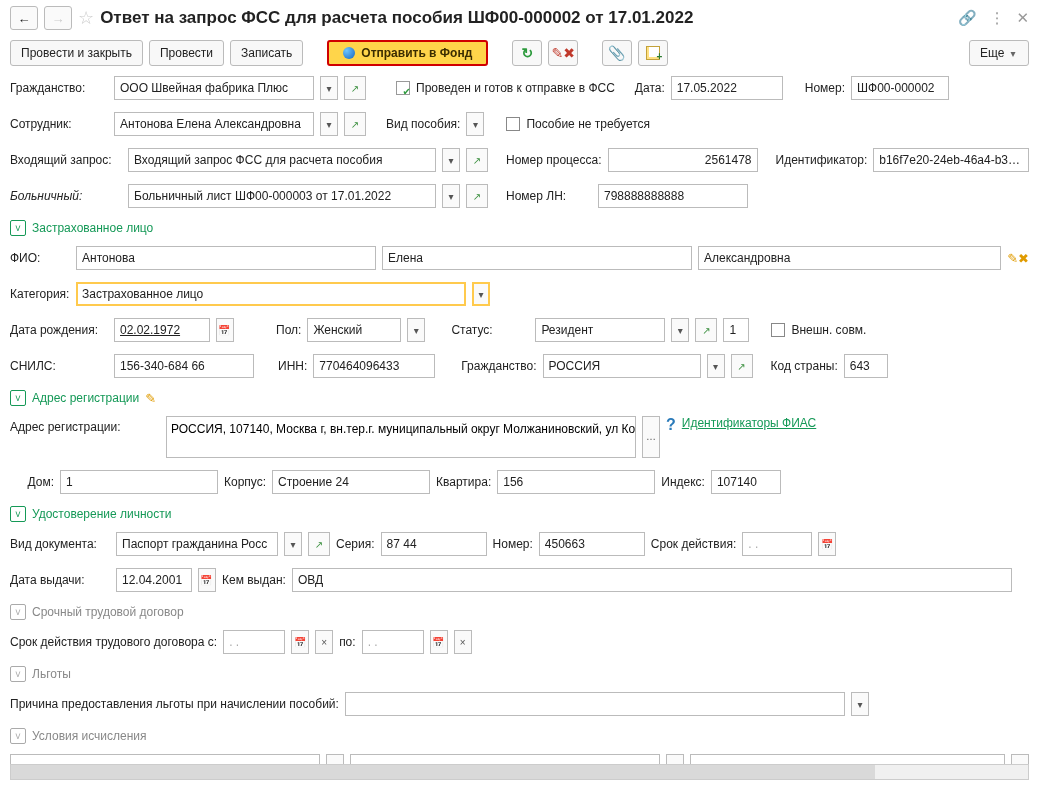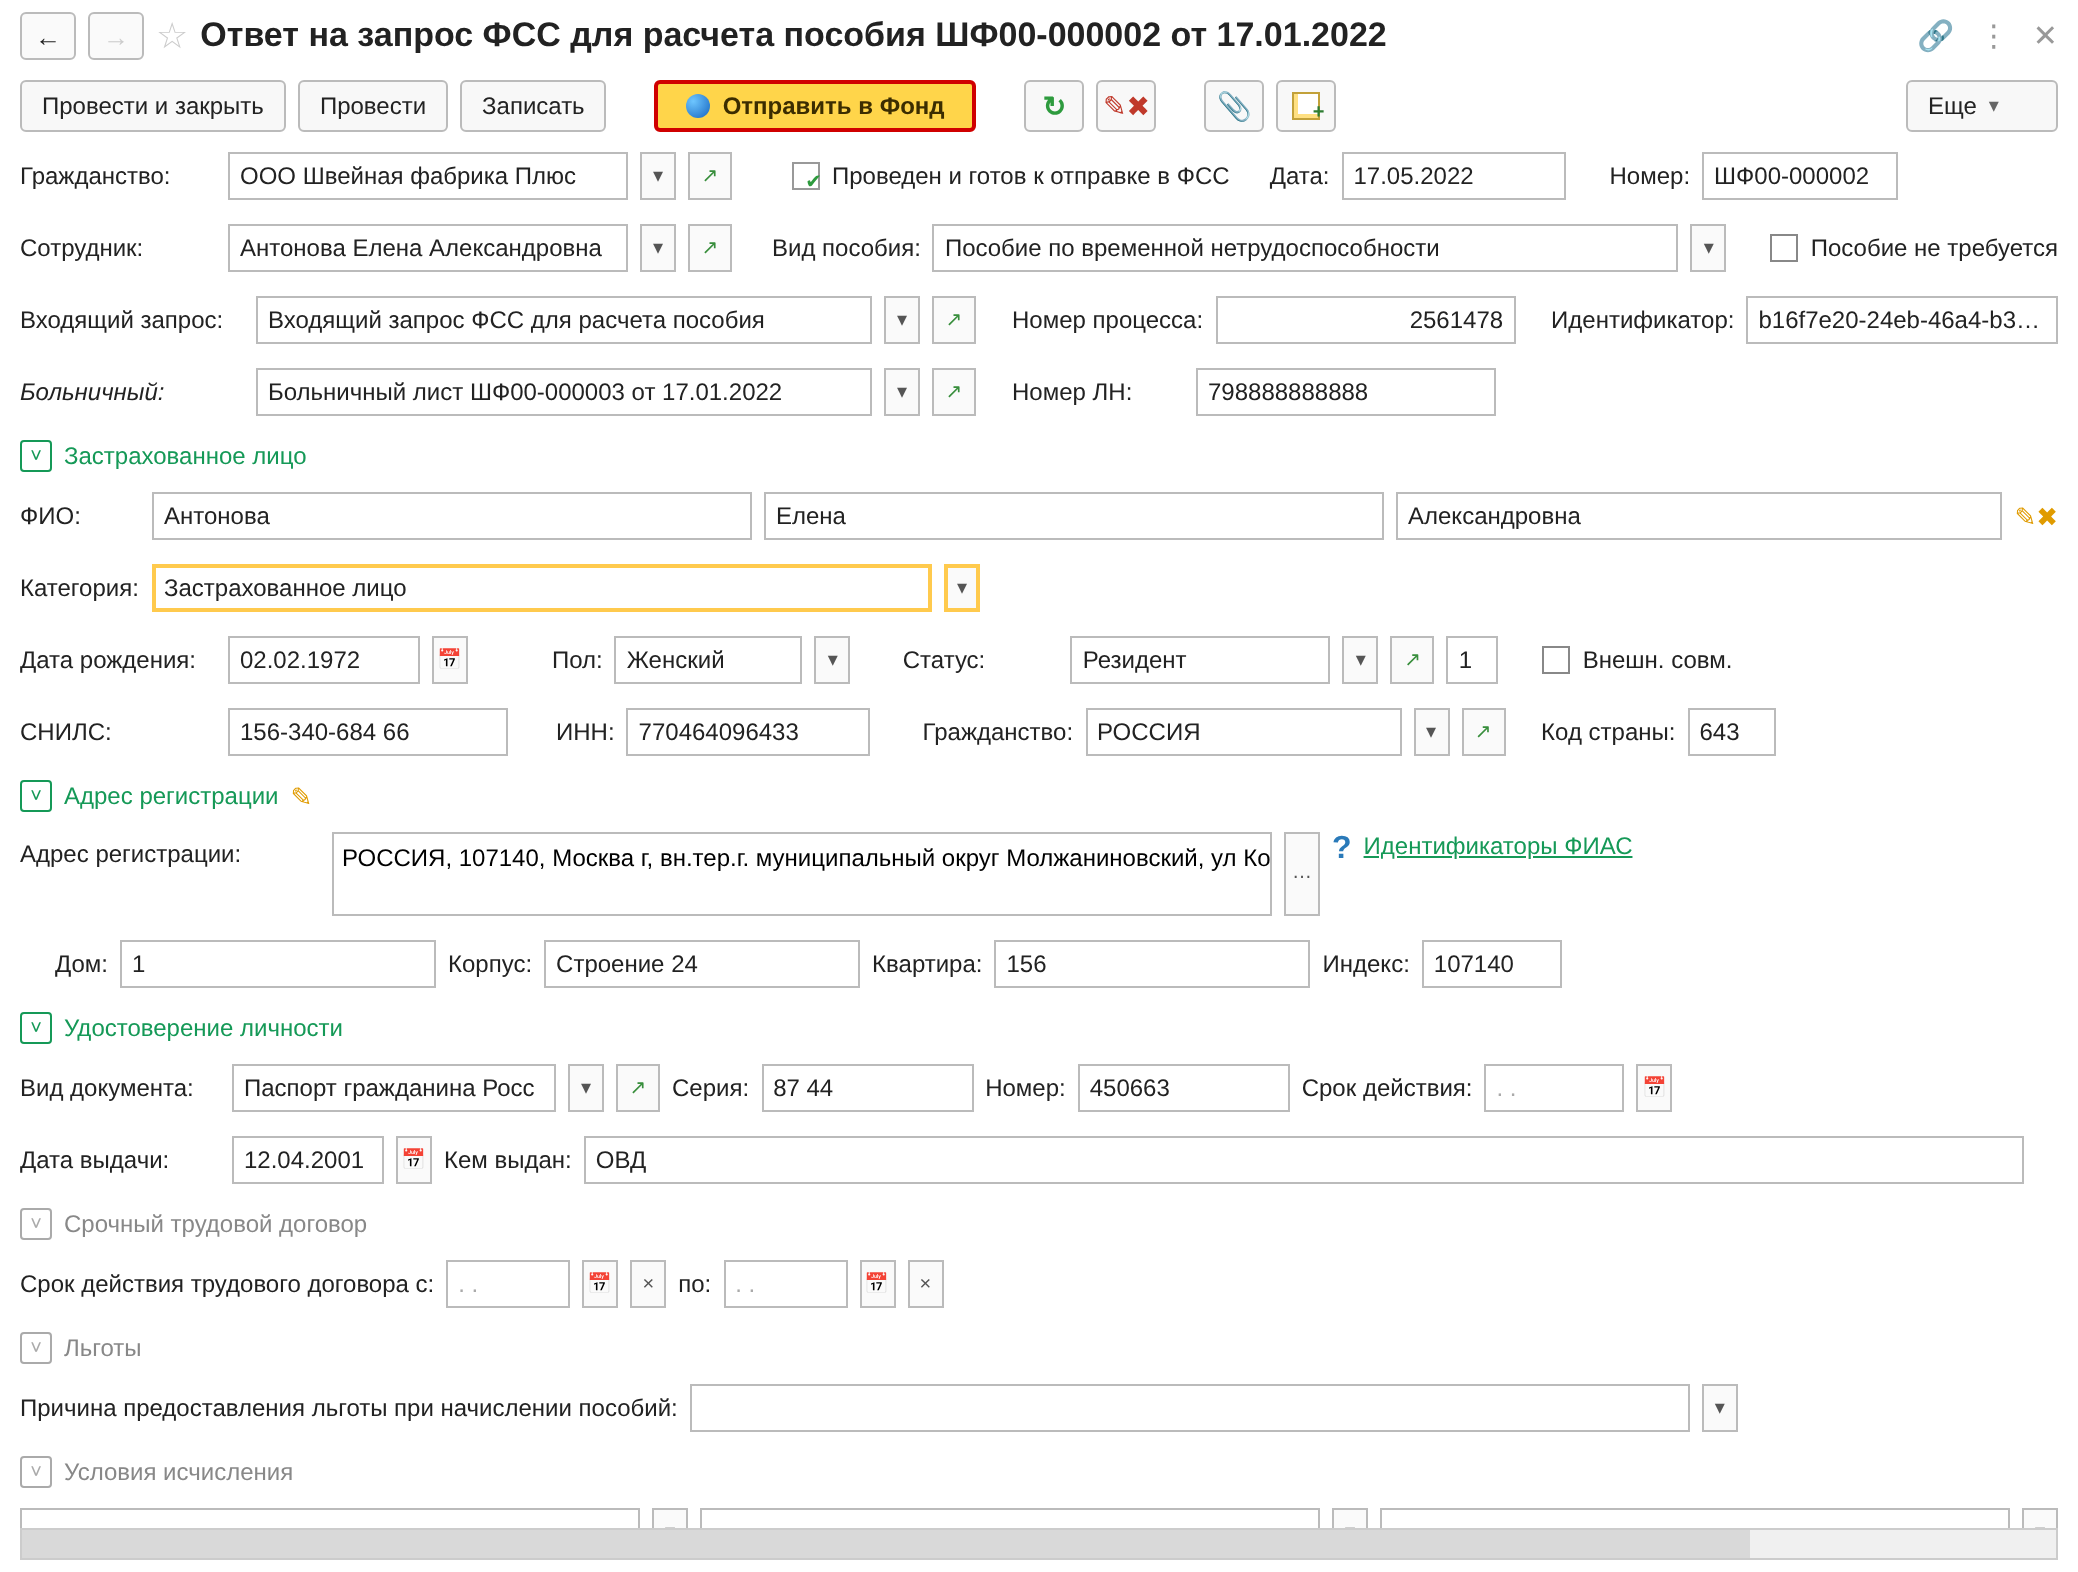--- a/index.html
+++ b/index.html
@@ -55,21 +55,21 @@
   }
   .btn.primary {
     border:2px solid #d00000;
     background:#ffd54a;
     font-weight:bold;
     padding:4px 14px;
     color:#3b2d00;
   }
   .btn.icon { width:30px; padding:0; justify-content:center; font-size:14px; }
   .toolbar .gap { width:12px; }
-  .toolbar .more { margin-left:auto; width:76px;text-align:right; }
+  .toolbar .more { margin-left:auto; width:60px;text-align:right; }
   .body { position:relative; }
   .row { display:flex; align-items:center; gap:6px; margin-bottom:12px; flex-wrap: nowrap; }
   .lbl { white-space:nowrap; }
   .inp {
     border:1px solid #bbb;
     height:24px;
     line-height:22px;
     padding:0 5px;
     background:#fff;
     overflow:hidden;
@@ -163,21 +163,20 @@
   <span class="inp" style="width:98px;">ШФ00-000002</span>
 </div>
 
 <div class="row">
   <span class="lbl" style="width:98px;">Сотрудник:</span>
   <span class="inp" style="width:200px;">Антонова Елена Александровна</span>
   <span class="dd">▾</span>
   <span class="ext">↗</span>
   <span style="width:8px;"></span>
   <span class="lbl">Вид пособия:</span>
-  <span class="inp flex" style="width:370px;">Пособие по временной нетрудоспособности</span>
   <span class="dd">▾</span>
   <span style="width:10px;"></span>
   <span class="chk"></span>
   <span class="lbl">Пособие не требуется</span>
 </div>
 
 <div class="row">
   <span class="lbl" style="width:112px;">Входящий запрос:</span>
   <span class="inp" style="width:308px;">Входящий запрос ФСС для расчета пособия</span>
   <span class="dd">▾</span>
@@ -214,21 +213,21 @@
 </div>
 
 <div class="row">
   <span class="lbl" style="width:60px;">Категория:</span>
   <span class="inp focused" style="width:390px;">Застрахованное лицо</span>
   <span class="dd focused">▾</span>
 </div>
 
 <div class="row">
   <span class="lbl" style="width:98px;">Дата рождения:</span>
-  <span class="inp" style="width:96px;">02.02.1972</span>
+  <span class="inp" style="width:96px;text-decoration:underline;">02.02.1972</span>
   <span class="dd">📅</span>
   <span style="width:30px;"></span>
   <span class="lbl">Пол:</span>
   <span class="inp" style="width:94px;">Женский</span>
   <span class="dd">▾</span>
   <span style="width:14px;"></span>
   <span class="lbl" style="width:78px;">Статус:</span>
   <span class="inp" style="width:130px;">Резидент</span>
   <span class="dd">▾</span>
   <span class="ext">↗</span>

